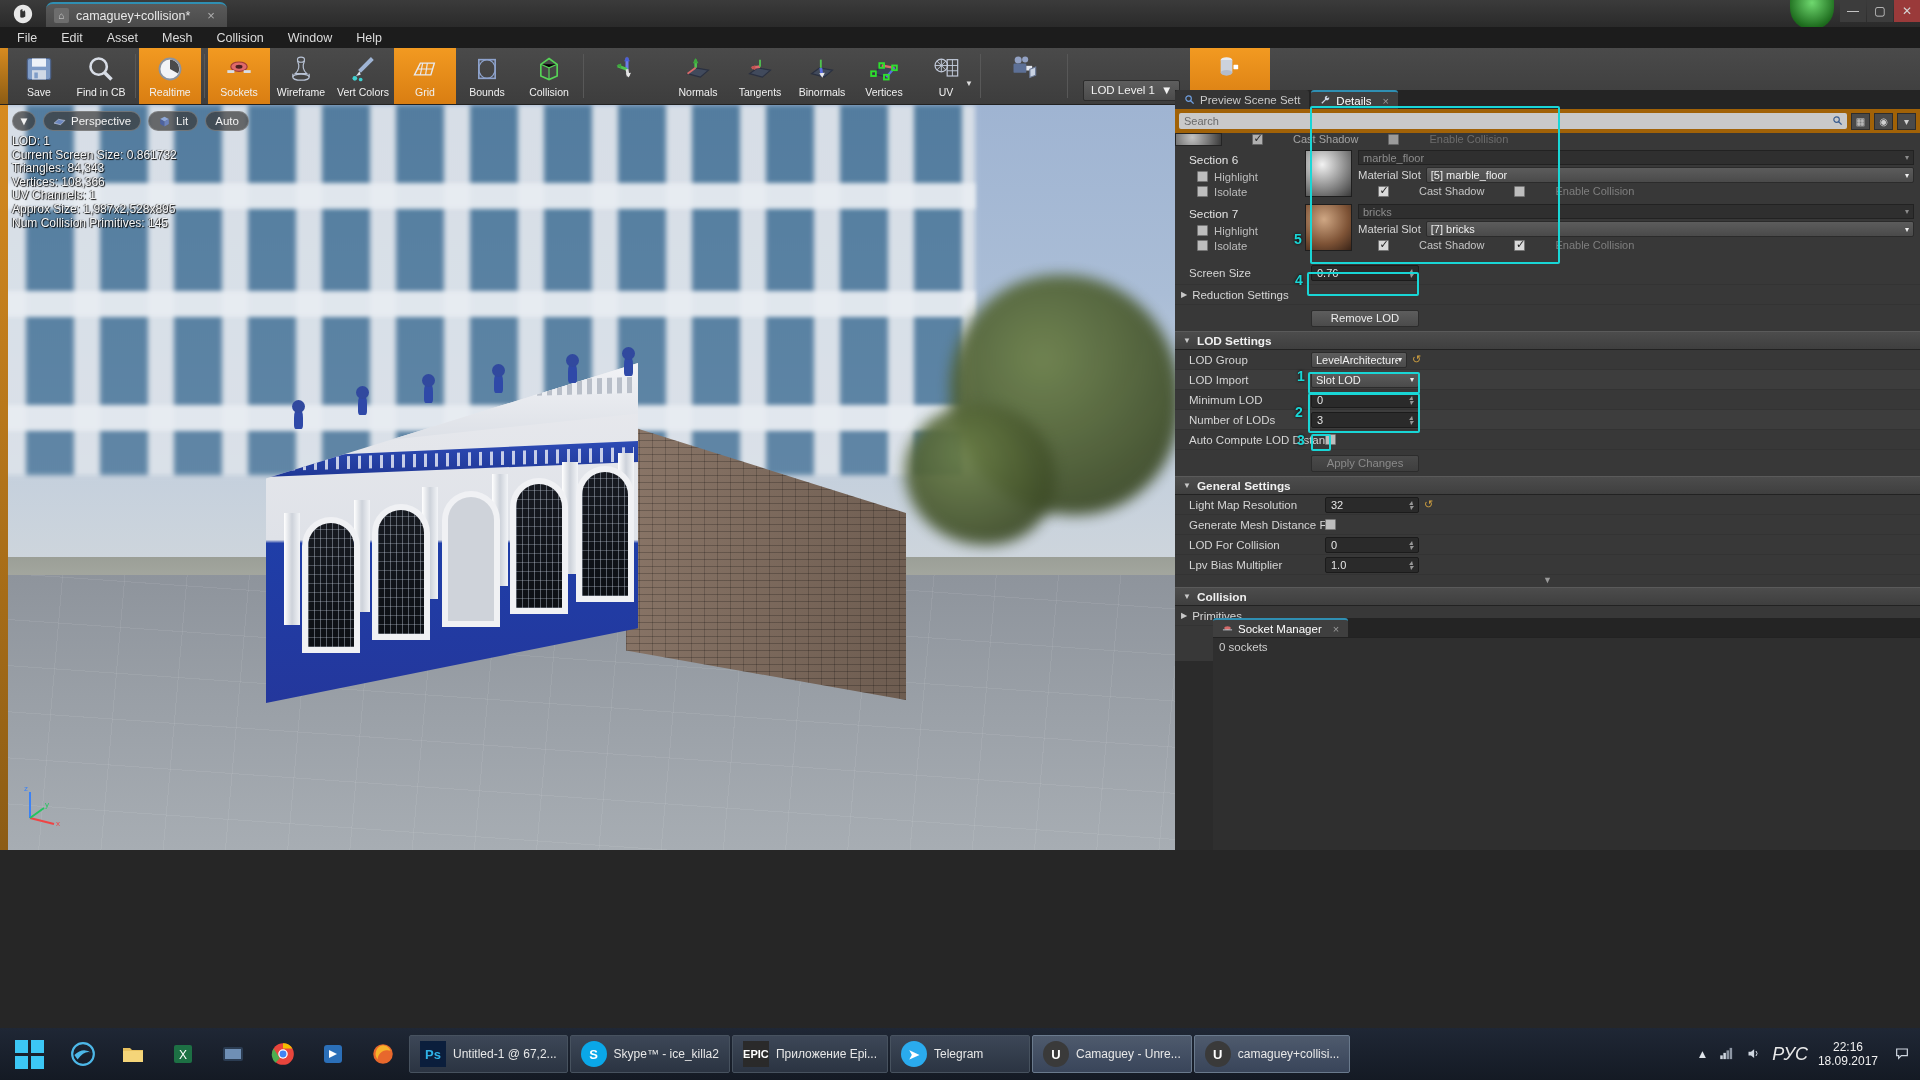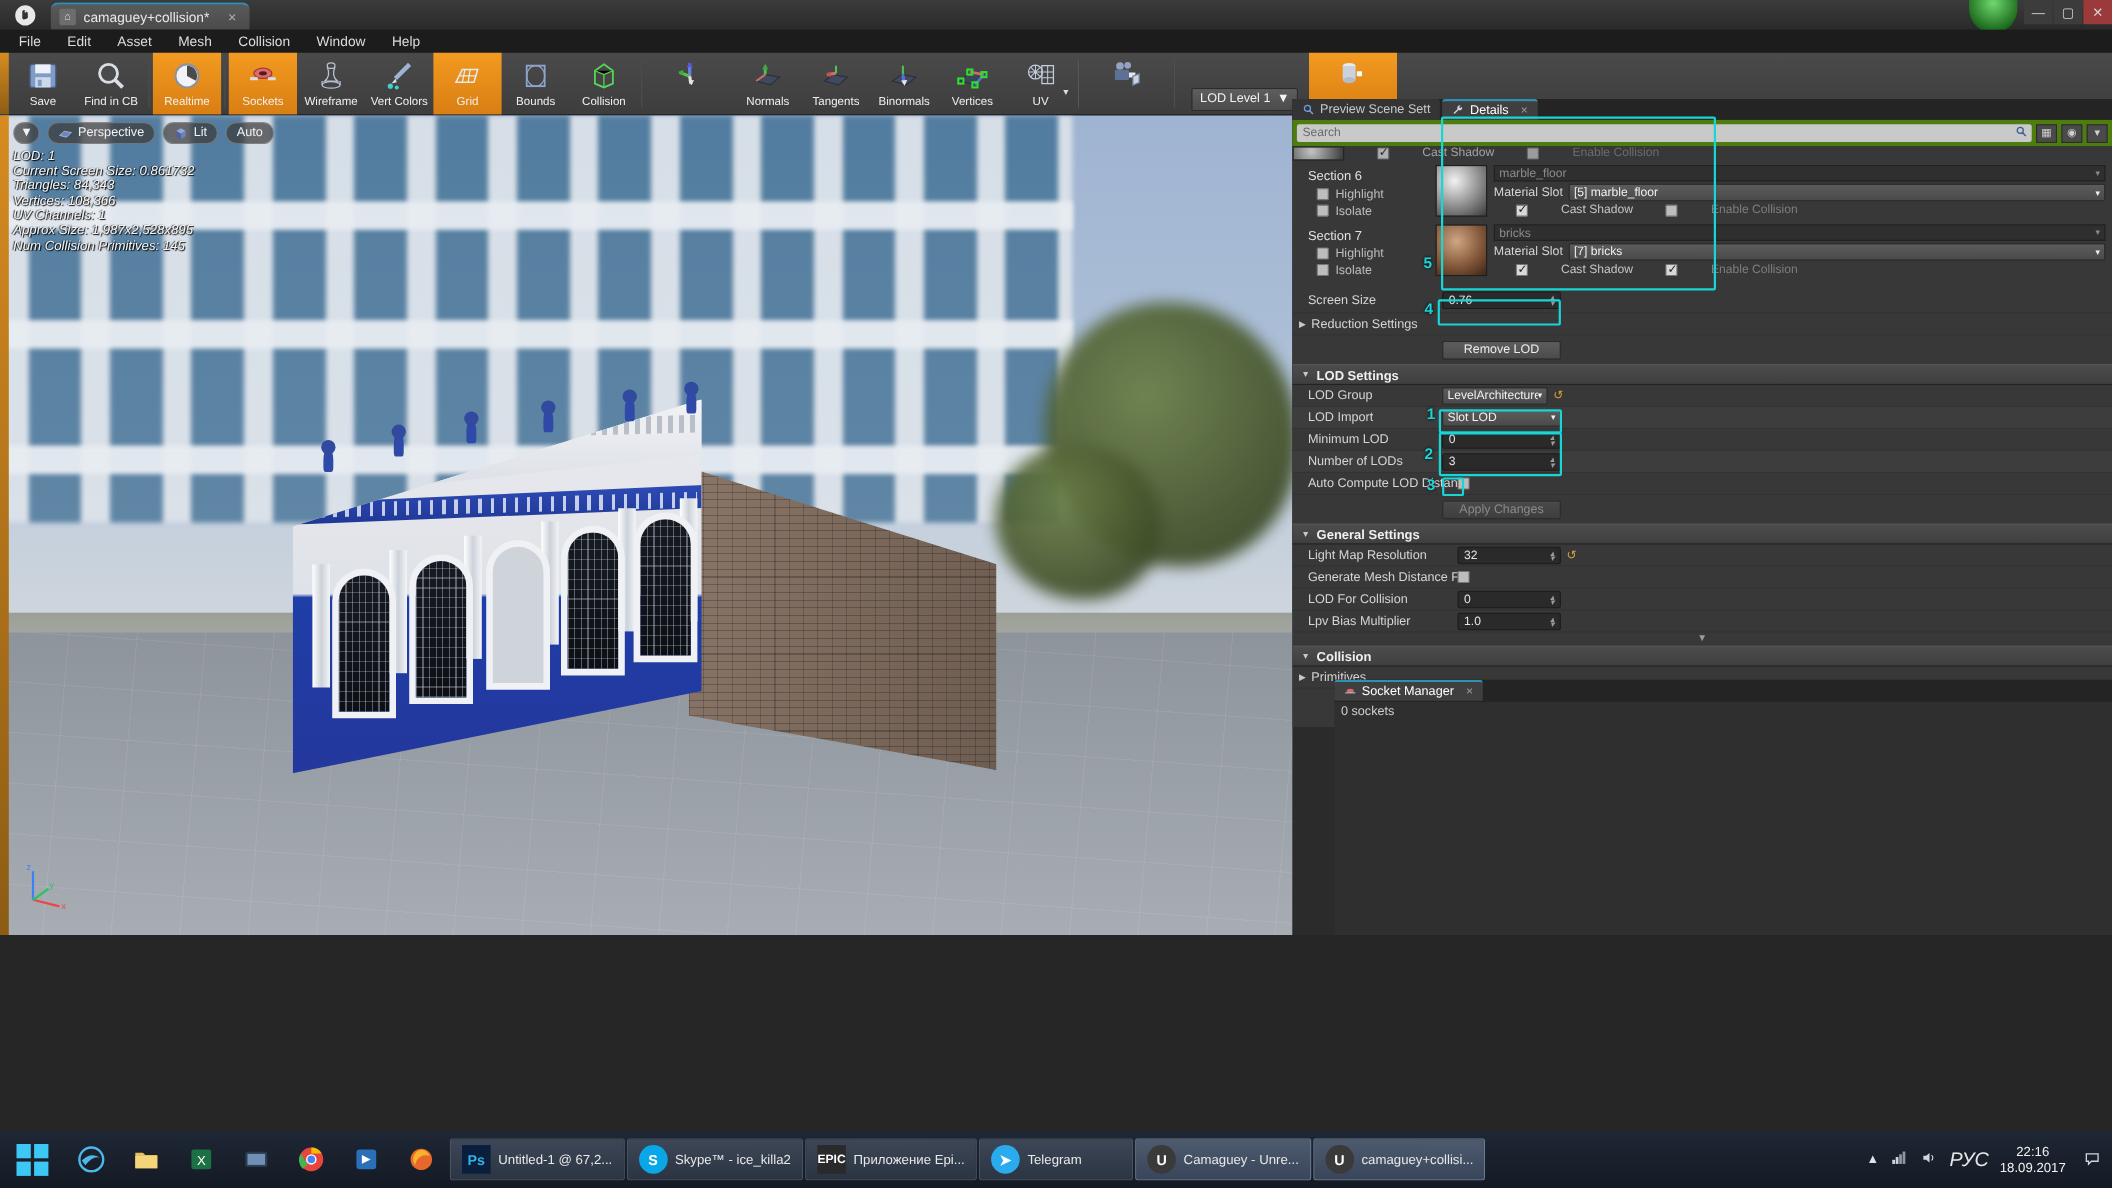--- a/index.html
+++ b/index.html
@@ -177,36 +177,35 @@
   .vp-pill {
     height: 20px; padding: 0 9px; border-radius: 10px;
     background: rgba(58,58,58,.72); border: 1px solid rgba(150,150,150,.55);
     display:flex; align-items:center; gap:5px; color:#f2f2f2; font-size:11.5px;
   }
   .vp-pill.sq { width: 24px; padding: 0; justify-content:center; }
   .vp-stats { position:absolute; left:12px; top:30px; z-index:7; }
   .vp-stats div {
     color: #f4f4f4; font-size: 12px; line-height: 13.6px;
     text-shadow: 1px 1px 1px rgba(0,0,0,.95), -1px 0 1px rgba(0,0,0,.7);
-    font-style: italic;
   }
   .axis-gizmo { position:absolute; left:20px; bottom:22px; width:46px; height:46px; z-index:7; }
 
   
   .rpanel { position:absolute; left:1175px; top:90px; width:745px; height:760px; background:#2b2b2b; }
   .tabrow { display:flex; height:19px; align-items:flex-end; background:#242424; }
   .ptab {
     height:19px; padding: 0 9px; display:flex; align-items:center; gap:5px;
     font-size:11.5px; color:#c9c9c9; background:#343434; margin-right:2px;
     border-top-left-radius:3px; border-top-right-radius:3px;
   }
   .ptab.active { background:#3f3f3f; color:#fff; border-top:2px solid #2f8fb3; }
   .ptab .x { margin-left:6px; font-size:11px; color:#9a9a9a; }
 
-  .searchrow { height:21px; background:#4d7c0f; display:flex; align-items:center; padding:12px 4px; gap:4px; }
+  .searchrow { height:21px; background:#a16207; display:flex; align-items:center; padding:12px 4px; gap:4px; }
   .searchbox {
     flex:1; height:16px; background:#c9c9c9; border-radius:2px;
     display:flex; align-items:center; padding:0 5px; color:#6a6a6a; font-size:11px;
     position:relative;
   }
   .sb-magnify { position:absolute; right:4px; color:#444; font-size:11px; }
   .sq-btn { width:19px; height:17px; background:#4a4a4a; border:1px solid #2d2d2d; display:flex; align-items:center; justify-content:center; color:#d0d0d0; font-size:10px; }
 
   .propscroll { height: 528px; overflow:hidden; background:#383838; position:relative; }
   .cat {

